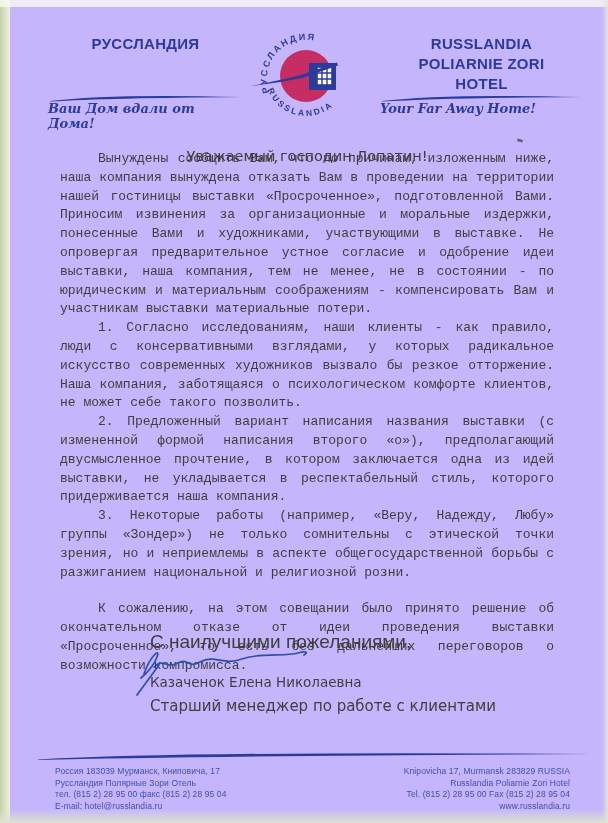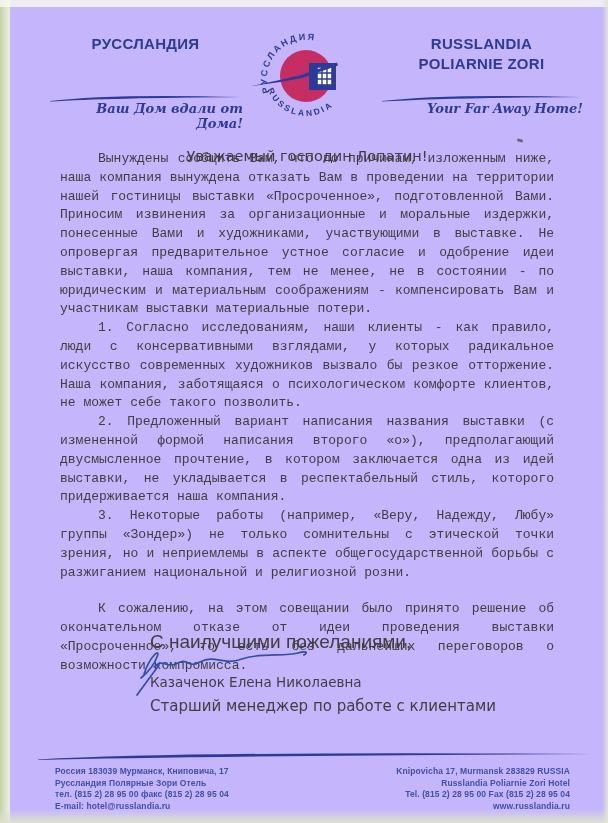--- a/index.html
+++ b/index.html
@@ -13,21 +13,21 @@
     background:linear-gradient(0deg,#dfe2cf,rgba(223,226,207,0));}
   .edge-right{position:absolute;right:0;top:0;width:6px;height:823px;
     background:linear-gradient(270deg,#e3e4d4,rgba(227,228,212,0));}
 
   
   .hdr-block{position:absolute;top:34px;text-align:center;color:#2c3a9a;
     font-weight:bold;font-size:15px;line-height:20px;letter-spacing:.3px;}
   .hdr-left{left:48px;width:195px;}
   .hdr-right{left:380px;width:203px;}
   .swoosh{position:absolute;}
-  .tagline{position:absolute;top:101px;text-align:right;color:#2c3a9a;
+  .tagline{position:absolute;top:101px;text-align:left;color:#2c3a9a;
     font-family:"DejaVu Serif",serif;font-style:italic;font-weight:bold;font-size:13px;}
   .tag-left{left:48px;width:195px;}
   .tag-right{left:380px;width:203px;}
   .logo{position:absolute;left:250px;top:26px;}
 
   
   .greeting{position:absolute;left:60px;top:124px;width:494px;text-align:center;
     color:#3e3d39;font-family:"DejaVu Sans",sans-serif;font-size:14.5px;margin-top:24px;}
   .letter-body{position:absolute;left:60px;top:150px;width:494px;
     color:#403f3b;font-family:Liberation Mono, monospace;font-size:13px;
@@ -40,39 +40,40 @@
   .signer-name{position:absolute;left:150px;top:674px;color:#403f3b;
     font-family:"DejaVu Sans",sans-serif;font-size:13.5px;}
   .signer-title{position:absolute;left:150px;top:697px;color:#403f3b;
     font-family:"DejaVu Sans",sans-serif;font-size:15px;}
   .stray{position:absolute;left:517px;top:139px;width:6px;height:3px;background:#5a5a55;
     border-radius:2px;transform:rotate(14deg);opacity:.85;}
 
   
   .footer-swoosh{position:absolute;left:36px;top:751px;}
   .ftr{position:absolute;top:766px;color:#4150a6;font-size:8.5px;line-height:11.5px;
-    font-weight:bold;letter-spacing:.1px;}
+    font-weight:normal;letter-spacing:.1px;}
   .ftr-left{left:55px;text-align:left;}
   .ftr-right{right:38px;text-align:right;}
 </style>
 </head>
 <body>
 
 <div class="page">
   <div class="edge-left"></div>
   <div class="edge-top"></div>
   <div class="edge-bottom"></div>
   <div class="edge-right"></div>
 
   <div class="hdr-block hdr-left">
     <div>РУССЛАНДИЯ</div>
   </div>
   <div class="hdr-block hdr-right">
     <div>RUSSLANDIA</div>
     <div>POLIARNIE ZORI</div>
+    <div>HOTEL</div>
   </div>
 
   <svg class="swoosh" style="left:48px;top:93px;" width="195" height="10" viewBox="0 0 195 10">
     <path d="M2 8 Q 60 0.5 193 4 Q 60 5 2 8.6 Z" fill="#2c3a9a"></path>
   </svg>
   <svg class="swoosh" style="left:380px;top:93px;" width="203" height="10" viewBox="0 0 203 10">
     <path d="M2 8 Q 62 0.5 201 4 Q 62 5 2 8.6 Z" fill="#2c3a9a"></path>
   </svg>
 
   <div class="tagline tag-left">Ваш Дом вдали от Дома!</div>

